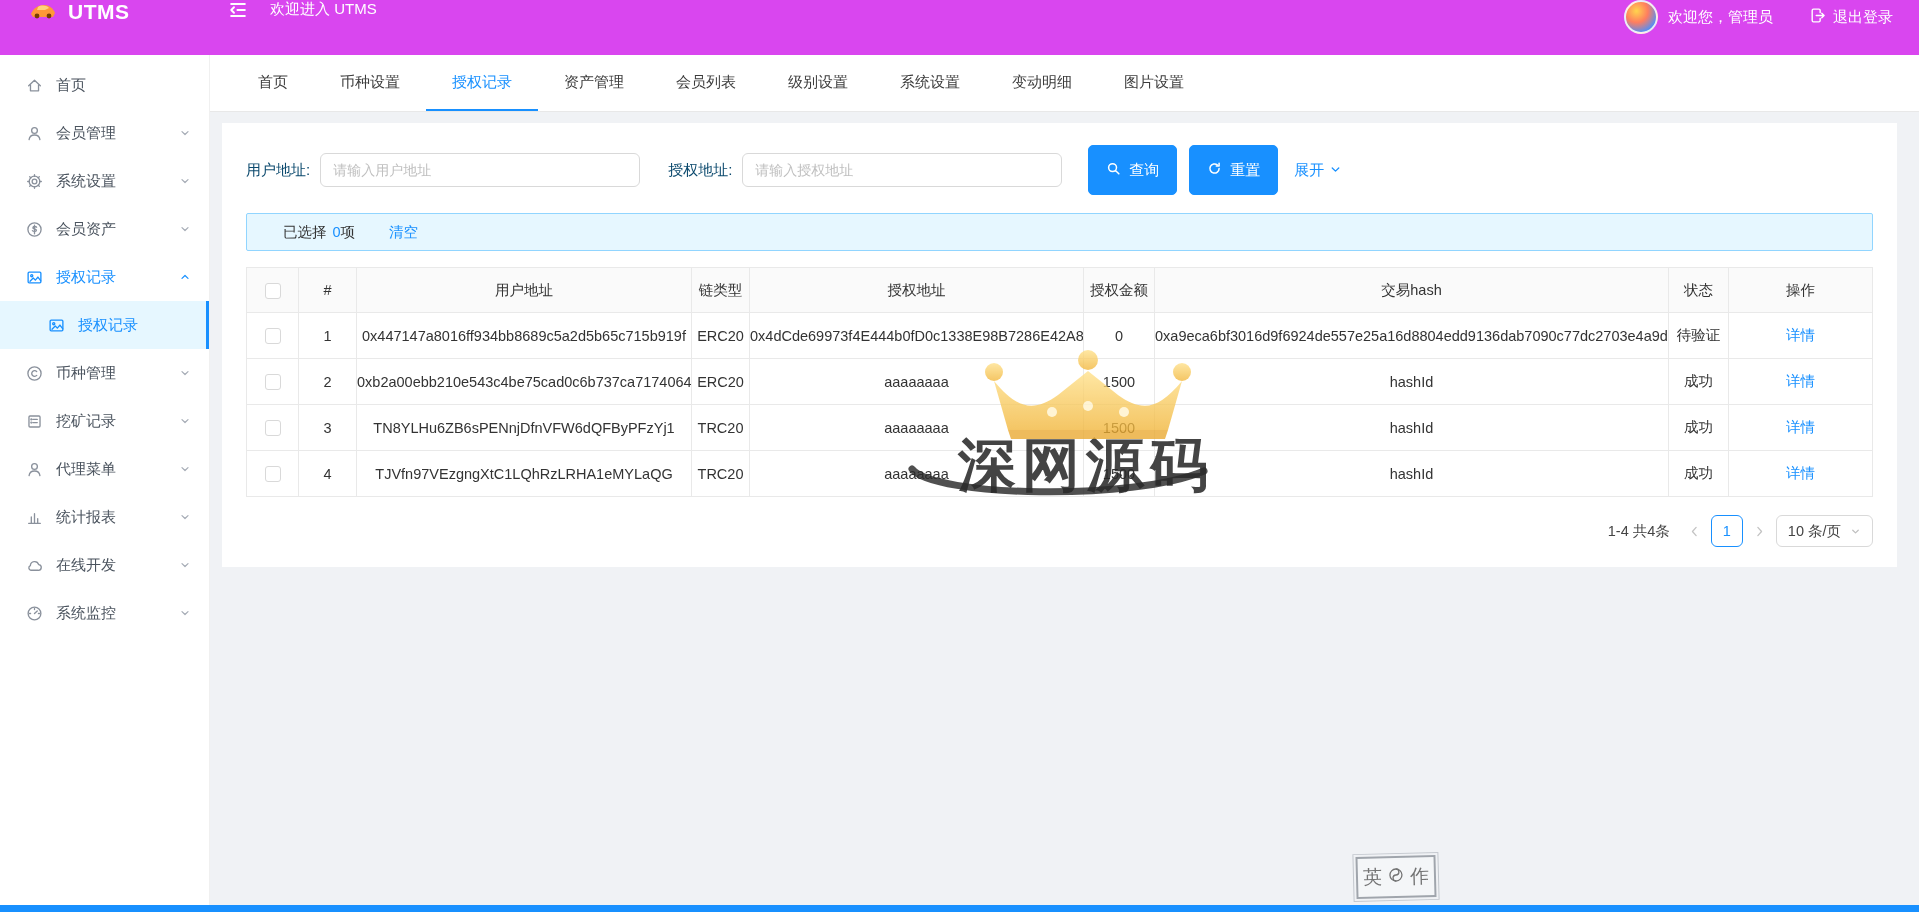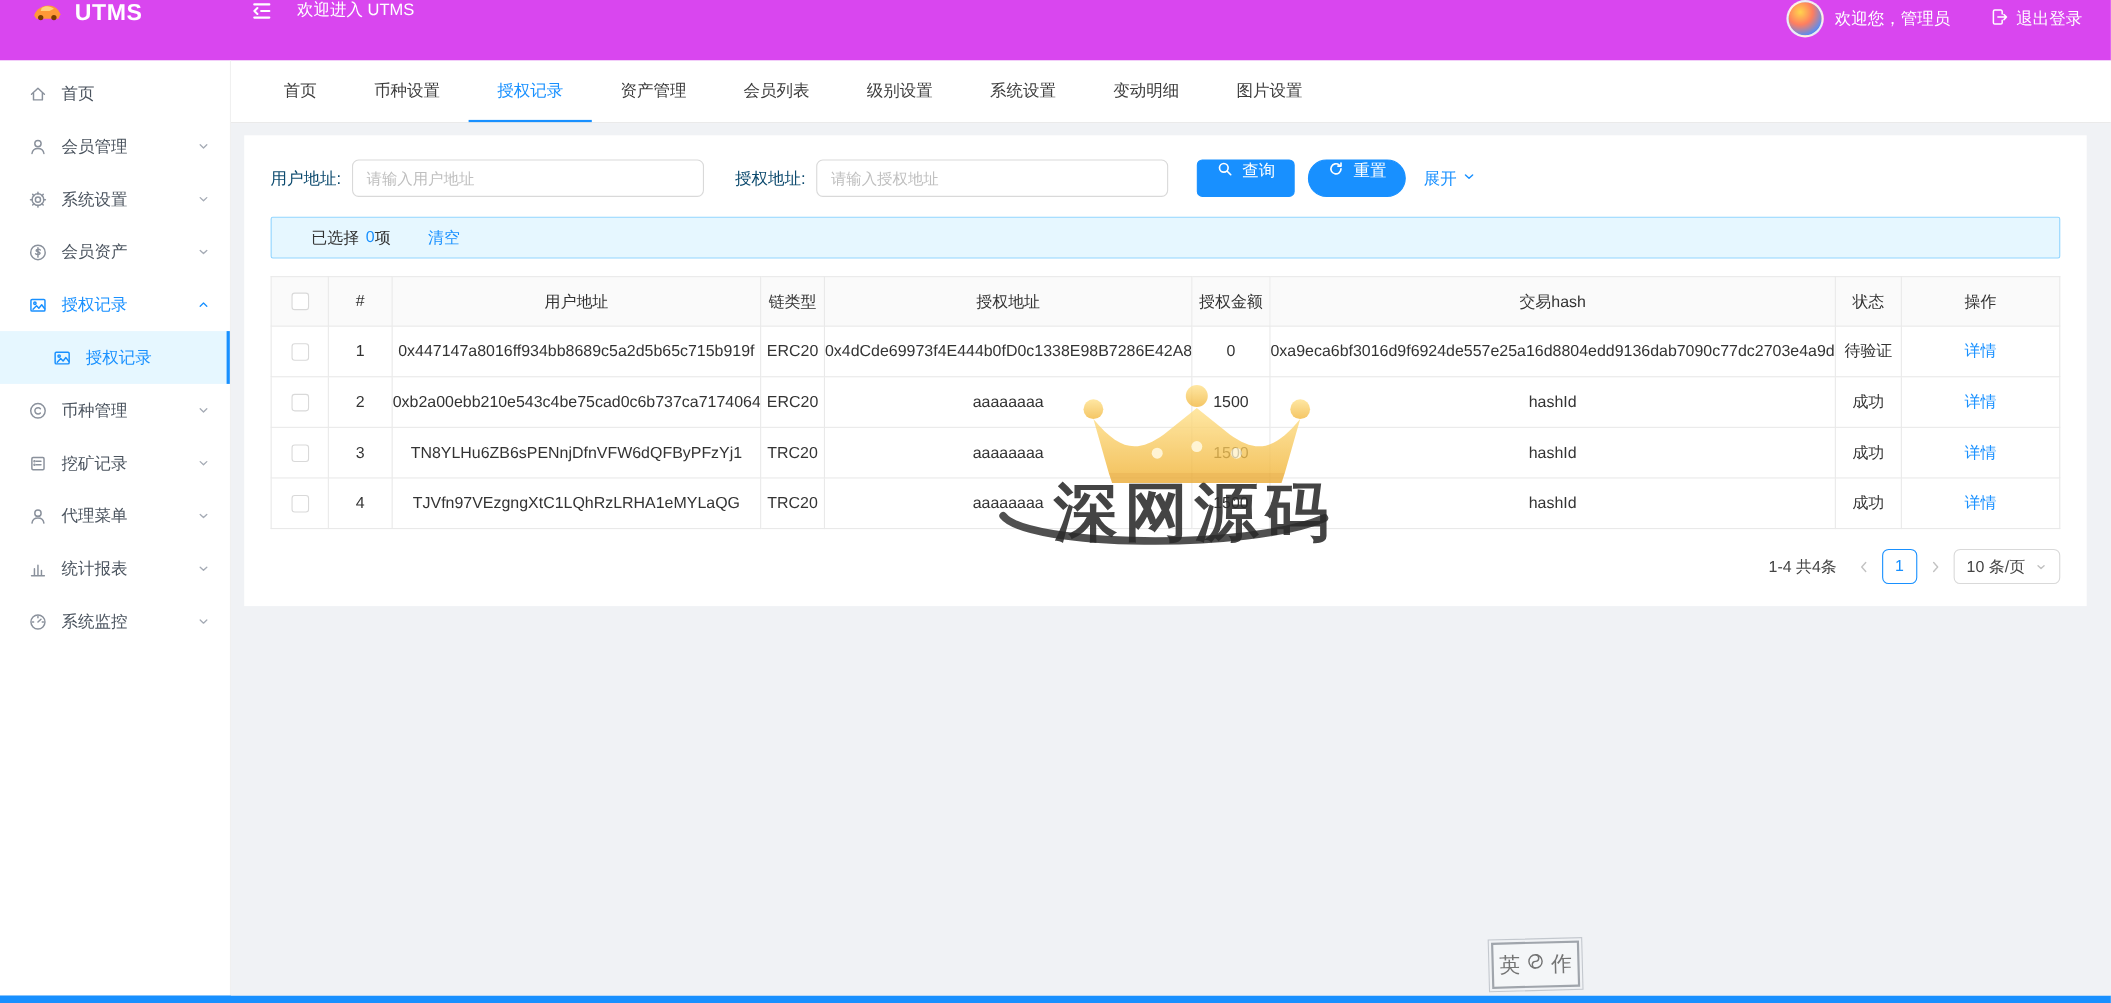--- a/index.html
+++ b/index.html
@@ -38,24 +38,24 @@
 
   .content { flex:1; background:#f0f2f5; position:relative; min-height:0; }
   .card { background:#fff; margin:11px 22px 0 12px; padding:22px 24px 20px; }
 
   
   .filters { display:flex; align-items:center; }
   .f-label { font-size:15px; color:#0c4a6e; margin-right:10px; white-space:nowrap; }
   .f-input { width:320px; height:34px; border:1px solid #d9d9d9; border-radius:6px; padding:0 12px; font-size:14px; color:#333; outline:none; font-family:inherit; }
   .f-input::placeholder { color:#bfbfbf; }
   .grp2 { margin-left:28px; }
-  .btn { height:34px; padding:0 17px; background:#1890ff; border:1px solid #1890ff; color:#fff; border-radius:5px;
-         display:flex; gap:8px; font-size:15px; cursor:pointer; font-family:inherit; }
+  .btn { height:50px; padding:0 17px; background:#1890ff; border:1px solid #1890ff; color:#fff; border-radius:5px;
+         display:flex; align-items:center; gap:8px; font-size:15px; cursor:pointer; font-family:inherit; }
   .btn-search { margin-left:26px; }
-  .btn-reset { margin-left:12px;border-radius:17px; }
+  .btn-reset { margin-left:12px; }
   .expand { margin-left:16px; color:#1890ff; display:flex; align-items:center; gap:5px; font-size:15px; cursor:pointer; }
 
   
   .alert { margin-top:18px; height:38px; background:#e6f7ff; border:1px solid #91d5ff; border-radius:2px;
            display:flex; align-items:center; padding-left:36px; font-size:14.5px; color:#333; }
   .alert .cnt { color:#1890ff; margin-left:6px; }
   .alert .clear { color:#1890ff; margin-left:34px; cursor:pointer; }
 
   
   table { width:100%; border-collapse:collapse; margin-top:16px; table-layout:fixed; }
@@ -245,20 +245,33 @@
             </svg>
           </span>
         </div>
         <div class="side-item">
           <span class="icon">
             <svg width="17" height="17" viewBox="0 0 16 16" fill="none" stroke="currentColor" stroke-width="1.25" stroke-linecap="round" stroke-linejoin="round">
               <path d="M2.5 13.5h11M5 13V7.5M8 13V4.5M11 13V9"></path>
             </svg>
           </span>
           <span>统计报表</span>
+          <span class="chev">
+            <svg width="12" height="12" viewBox="0 0 16 16" fill="none" stroke="currentColor" stroke-width="1.6" stroke-linecap="round" stroke-linejoin="round">
+              <path d="M4 6.2 8 10l4-3.8"></path>
+            </svg>
+          </span>
+        </div>
+        <div class="side-item">
+          <span class="icon">
+            <svg width="17" height="17" viewBox="0 0 16 16" fill="none" stroke="currentColor" stroke-width="1.25" stroke-linecap="round" stroke-linejoin="round">
+              <path d="M4.6 12.5h6.8a2.7 2.7 0 0 0 .5-5.4 4 4 0 0 0-7.8 1 2.3 2.3 0 0 0 .5 4.4Z"></path>
+            </svg>
+          </span>
+          <span>在线开发</span>
           <span class="chev">
             <svg width="12" height="12" viewBox="0 0 16 16" fill="none" stroke="currentColor" stroke-width="1.6" stroke-linecap="round" stroke-linejoin="round">
               <path d="M4 6.2 8 10l4-3.8"></path>
             </svg>
           </span>
         </div>
         <div class="side-item">
           <span class="icon">
             <svg width="17" height="17" viewBox="0 0 16 16" fill="none" stroke="currentColor" stroke-width="1.25" stroke-linecap="round" stroke-linejoin="round">
               <circle cx="8" cy="8" r="6"></circle>

